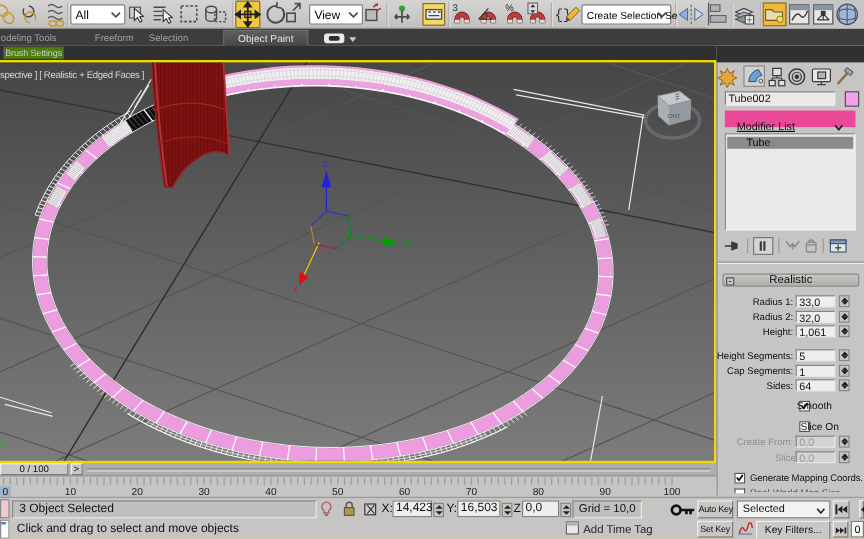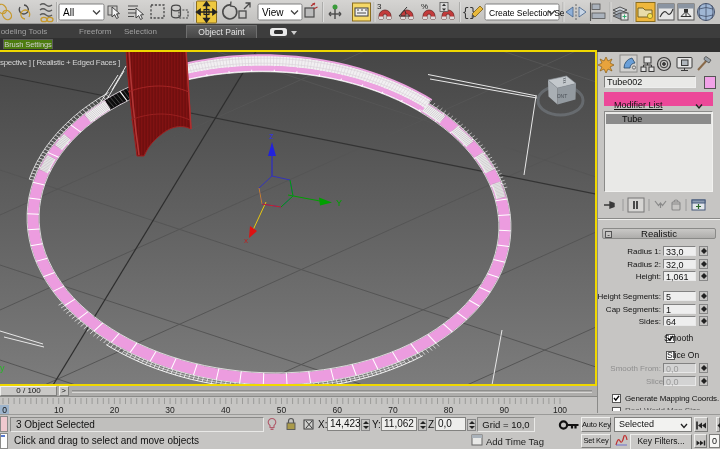--- a/index.html
+++ b/index.html
@@ -817,21 +817,21 @@
 <div style="position:absolute;right:59px;top:1px;font-size:8px;color:#111;white-space:nowrap;">Cap Segments:</div>
 <div style="position:absolute;left:65px;top:0;width:33px;height:10px;background:#eeeeee;border:1px solid #828282;border-right-color:#e8e8e8;border-bottom-color:#e8e8e8;font-size:9px;color:#111;padding-left:2px;line-height:10px;">1</div>
 <div class="spin" style="position:absolute;left:100.5px;top:0;"></div>
 </div>
 <div style="position:absolute;left:0;top:92px;width:122px;height:11px;">
 <div style="position:absolute;right:59px;top:1px;font-size:8px;color:#111;white-space:nowrap;">Sides:</div>
 <div style="position:absolute;left:65px;top:0;width:33px;height:10px;background:#eeeeee;border:1px solid #828282;border-right-color:#e8e8e8;border-bottom-color:#e8e8e8;font-size:9px;color:#111;padding-left:2px;line-height:10px;">64</div>
 <div class="spin" style="position:absolute;left:100.5px;top:0;"></div>
 </div>
 <div style="position:absolute;left:0;top:139px;width:122px;height:11px;">
-<div style="position:absolute;right:59px;top:1px;font-size:8px;color:#8f8f8f;white-space:nowrap;">Smooth From:</div>
+<div style="position:absolute;right:59px;top:1px;font-size:8px;color:#8f8f8f;white-space:nowrap;">Create From:</div>
 <div style="position:absolute;left:65px;top:0;width:33px;height:10px;background:#d3d3d3;border:1px solid #828282;border-right-color:#e8e8e8;border-bottom-color:#e8e8e8;font-size:9px;color:#9a9a9a;padding-left:2px;line-height:10px;">0,0</div>
 <div class="spin" style="position:absolute;left:100.5px;top:0;"></div>
 </div>
 <div style="position:absolute;left:0;top:152px;width:122px;height:11px;">
 <div style="position:absolute;right:44px;top:1px;font-size:8px;color:#8f8f8f;white-space:nowrap;">Slice To:</div>
 <div style="position:absolute;left:65px;top:0;width:33px;height:10px;background:#d3d3d3;border:1px solid #828282;border-right-color:#e8e8e8;border-bottom-color:#e8e8e8;font-size:9px;color:#9a9a9a;padding-left:2px;line-height:10px;">0,0</div>
 <div class="spin" style="position:absolute;left:100.5px;top:0;"></div>
 </div>
 
     <div class="abs" style="left:68px;top:110px;width:9px;height:9px;background:#fff;border:1px solid #555;">
@@ -999,21 +999,21 @@
     <g stroke="#3a3a3a" stroke-width="1">
           <rect x="37" y="3" width="9" height="9" fill="#d0d0ce"></rect>
           <path d="M39,11 l6,-7 m0,7 l-6,-7"></path>
         </g>
       </g>
   </svg>
   <div class="abs" style="left:318px;top:4px;font-size:10px;color:#111;">X:</div>
   <div class="abs" style="left:327px;top:2px;width:33px;height:14px;background:#eeeeec;border:1px solid #828280;font-size:10px;line-height:12px;padding-left:2px;color:#111;">14,423</div>
   <div class="spin" style="position:absolute;left:361px;top:3.5px;height:12px;"></div>
   <div class="abs" style="left:372px;top:4px;font-size:10px;color:#111;">Y:</div>
-  <div class="abs" style="left:381px;top:2px;width:36px;height:14px;background:#eeeeec;border:1px solid #828280;font-size:10px;line-height:12px;padding-left:2px;color:#111;">11,062</div>
+  <div class="abs" style="left:381px;top:2px;width:36px;height:14px;background:#eeeeec;border:1px solid #828280;font-size:10px;line-height:12px;padding-left:2px;color:#111;">16,503</div>
   <div class="spin" style="position:absolute;left:418px;top:3.5px;height:12px;"></div>
   <div class="abs" style="left:428px;top:4px;font-size:10px;color:#111;">Z:</div>
   <div class="abs" style="left:435px;top:2px;width:31px;height:14px;background:#eeeeec;border:1px solid #828280;font-size:10px;line-height:12px;padding-left:2px;color:#111;">0,0</div>
   <div class="spin" style="position:absolute;left:467px;top:3.5px;height:12px;"></div>
   <div class="abs inset" style="left:477px;top:2px;width:58px;height:15px;font-size:9.5px;line-height:13px;color:#111;text-align:center;">Grid = 10,0</div>
 
   <svg width="26" height="18" style="position:absolute;left:558px;top:3px;">
     <circle cx="5.5" cy="7" r="3.6" fill="none" stroke="#111" stroke-width="2.2"></circle>
     <path d="M9,7 h11.5 M14,7 v3.5 M17.5,7 v3.5" stroke="#111" stroke-width="2.2" fill="none"></path>
   </svg>

